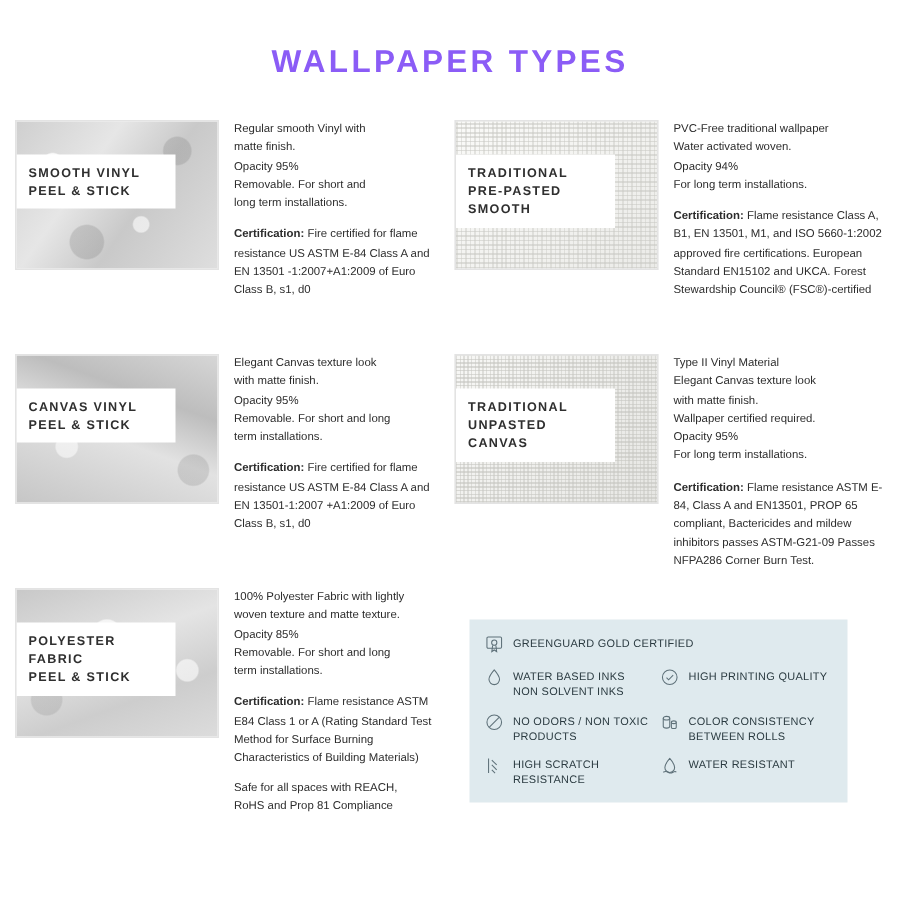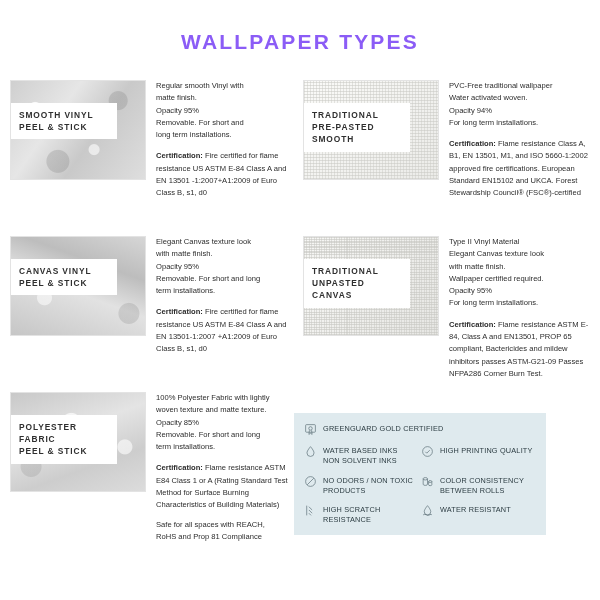--- a/index.html
+++ b/index.html
@@ -108,21 +108,21 @@
   .desc .cert {
     margin-top: 9px;
   }
   .desc .cert b {
     font-weight: bold;
   }
 
   
   .features {
     position: absolute;
-    left: 294px;
+    left: 313px;
     top: 413px;
     width: 252px;
     height: 122px;
     background: #dfeaee;
     box-sizing: border-box;
     padding: 10px 8px 8px 10px;
   }
   .feat-row {
     display: flex;
     align-items: flex-start;

